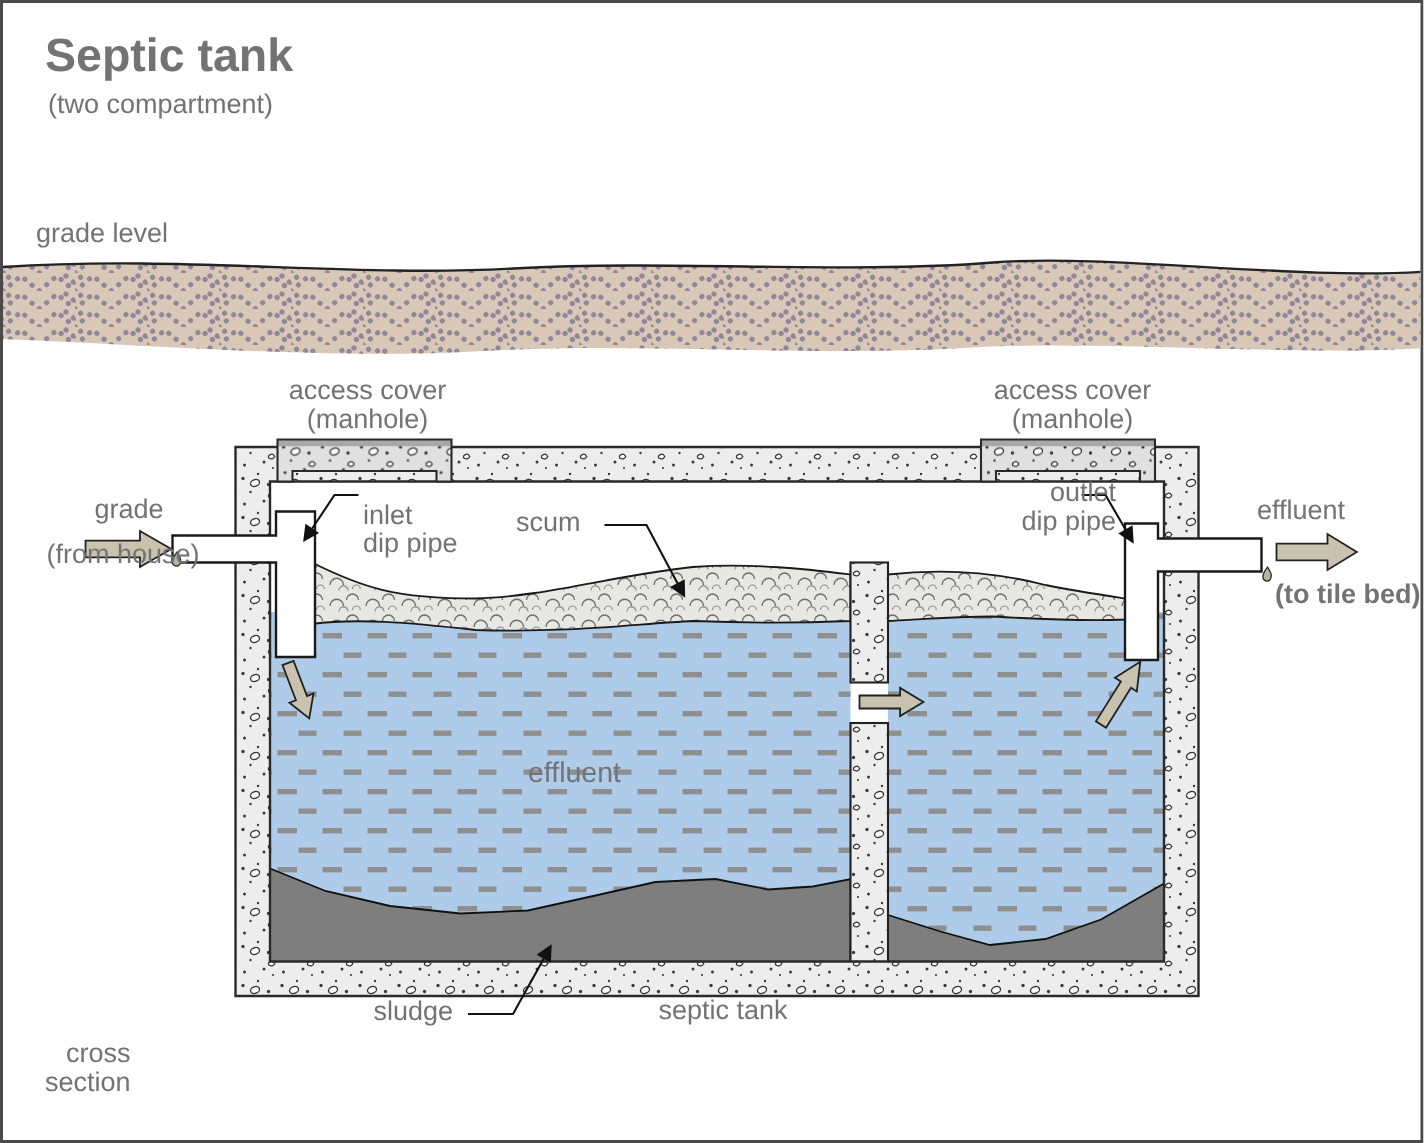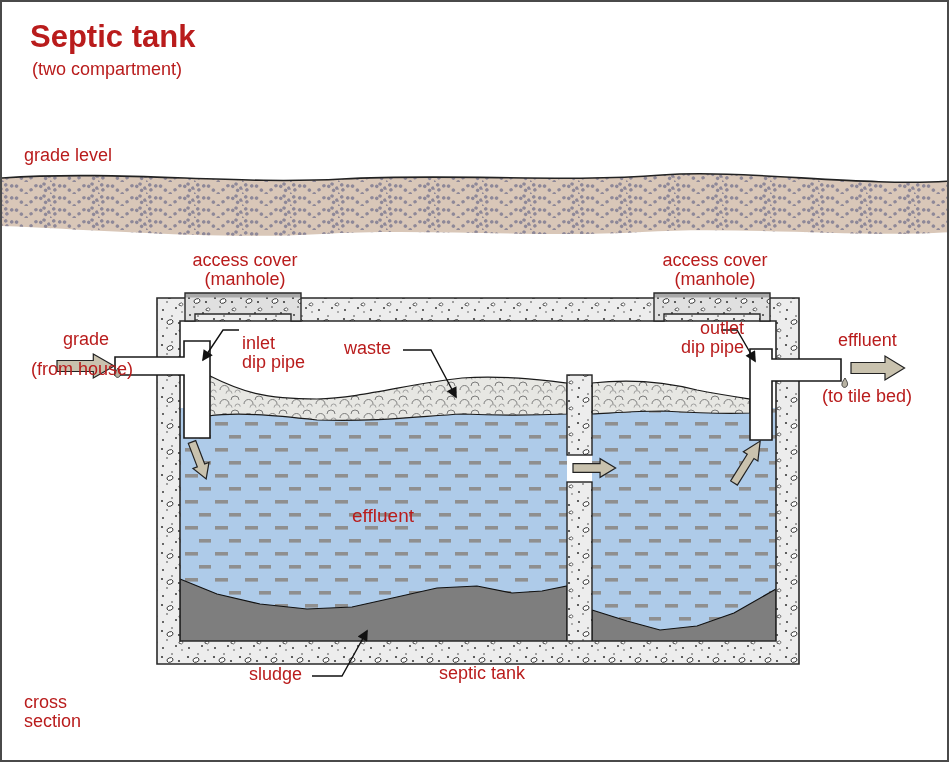--- a/index.html
+++ b/index.html
@@ -1,40 +1,40 @@
 <!DOCTYPE html>
 <html><head>
 <meta charset="utf-8">
 <style>
   html,body{margin:0;padding:0;background:#fff;}
   .canvas{
     position:relative;width:949px;height:762px;
     box-sizing:border-box;border:2px solid #4a4a4a;background:#fff;
-    font-family:"Liberation Sans","DejaVu Sans",sans-serif;color:#b91c1c;
+    font-family:"Liberation Sans","DejaVu Sans",sans-serif;color:#737373;
     overflow:hidden;
   }
   .canvas svg{position:absolute;left:0;top:0;}
   .lbl{position:absolute;font-size:18px;line-height:19px;white-space:nowrap;}
   .ln{display:block;}
   .title{left:28px;top:18px;font-size:31px;line-height:34px;font-weight:bold;letter-spacing:0px;}
   .subtitle{left:30px;top:58px;}
   .grade{left:22px;top:144px;text-align:right;}
   .acl{left:157px;top:249px;width:172px;text-align:center;}
   .acr{left:627px;top:249px;width:172px;text-align:center;}
   .waste{left:48px;top:328px;width:72px;text-align:center;}
   .fromhouse{left:10px;top:358px;width:140px;text-align:center;}
   .inlet{left:240px;top:332px;}
   .outlet{left:662px;top:317px;width:80px;text-align:right;}
   .scum{left:342px;top:337px;}
   .effc{left:350px;top:504px;font-size:19px;}
   .effr{left:836px;top:329px;}
-  .totile{left:820px;top:385px;}
+  .totile{left:848px;top:385px;font-weight:bold;}
   .sludgeL{left:247px;top:663px;}
   .stank{left:437px;top:662px;}
-  .cross{left:22px;top:691px;width:76px;text-align:left;}
+  .cross{left:9px;top:691px;width:76px;text-align:right;}
 </style>
 </head>
 <body>
 
 <div class="canvas">
 
   <svg width="949" height="762" viewBox="0 0 949 762">
     <defs>
 
       <pattern id="spk" width="26" height="26" patternUnits="userSpaceOnUse">
@@ -186,21 +186,21 @@
 
   <div class="lbl inlet">
     <span class="ln">inlet</span>
     <span class="ln">dip pipe</span>
   </div>
   <div class="lbl outlet">
     <span class="ln">outlet</span>
     <span class="ln">dip pipe</span>
   </div>
 
-  <div class="lbl scum">waste</div>
+  <div class="lbl scum">scum</div>
   <div class="lbl effc">effluent</div>
   <div class="lbl effr">effluent</div>
   <div class="lbl totile">(to tile bed)</div>
   <div class="lbl sludgeL">sludge</div>
   <div class="lbl stank">septic tank</div>
 
   <div class="lbl cross">
     <span class="ln">cross</span>
     <span class="ln">section</span>
   </div>

